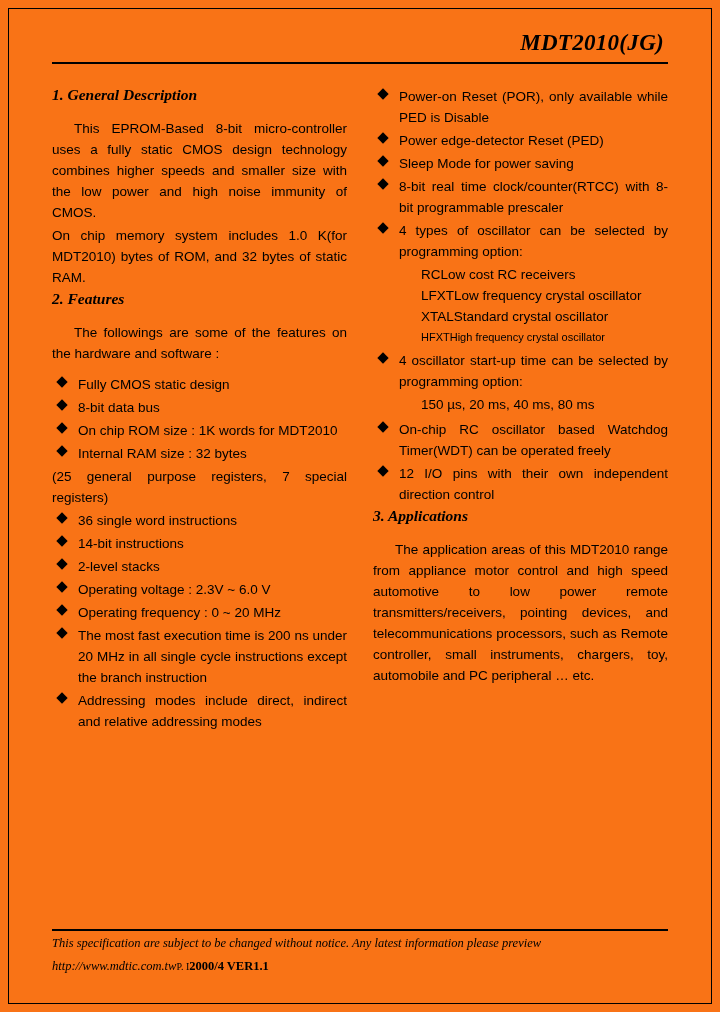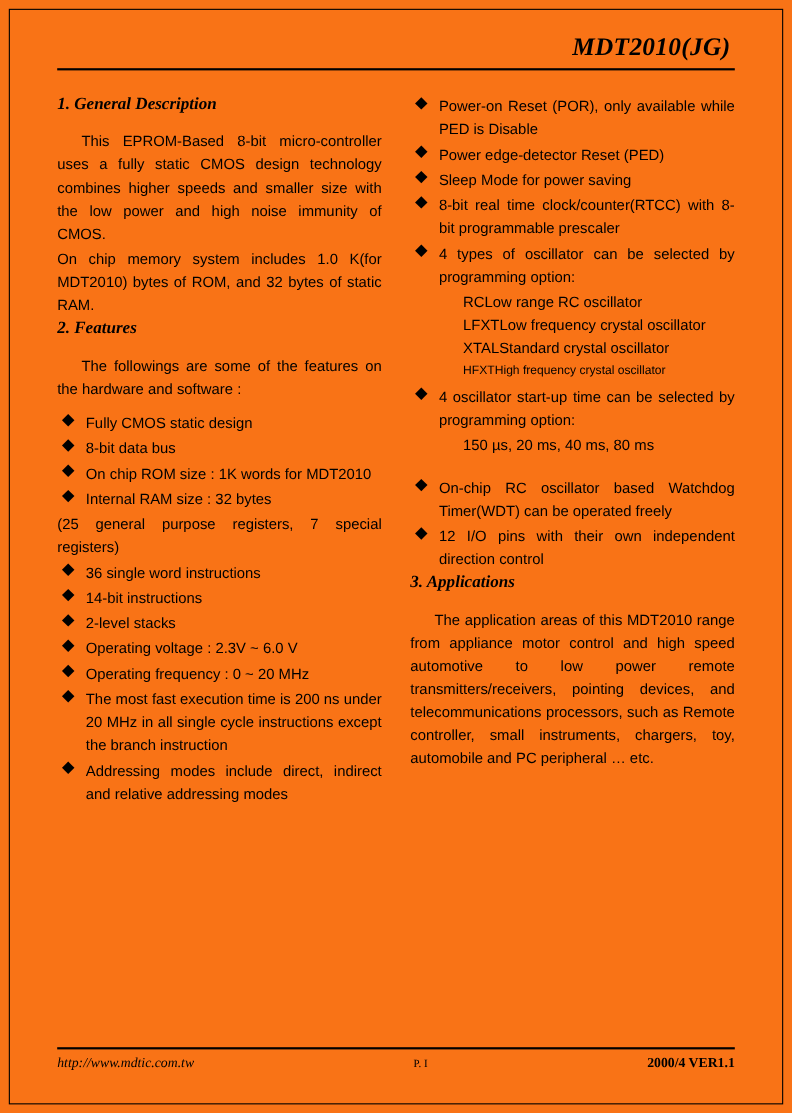--- a/index.html
+++ b/index.html
@@ -123,21 +123,20 @@
   }
   .footer-note {
     font-family: "Liberation Serif", serif;
     font-style: italic;
     font-size: 12.5px;
     color: #000;
     margin-bottom: 8px;
   }
   .footer-row {
     display: flex;
-    justify-content: space-between;
     align-items: baseline;
     font-family: "Liberation Serif", serif;
     font-size: 12.5px;
     color: #000;
   }
   .footer-url {
     font-style: italic;
   }
   .footer-page {
     font-weight: normal;
@@ -195,54 +194,55 @@
         <ul class="bullets" style="margin-top:0">
           <li><span class="dia"></span><span>Power-on Reset (POR), only available while PED is Disable</span></li>
           <li><span class="dia"></span><span>Power edge-detector Reset (PED)</span></li>
           <li><span class="dia"></span><span>Sleep Mode for power saving</span></li>
           <li><span class="dia"></span><span>8-bit real time clock/counter(RTCC) with 8-bit programmable prescaler</span></li>
           <li><span class="dia"></span><span>4 types of oscillator can be selected by programming option:</span></li>
         </ul>
 
         <div class="rcont">
           <div style="font-size:13.5px;line-height:21px;">
-            <span class="lbl">RC</span><span>Low range RC oscillator</span>
+            <span class="lbl">RC</span><span>Low cost RC receivers</span>
           </div>
           <div style="font-size:13.5px;line-height:21px;">
             <span class="lbl">LFXT</span><span>Low frequency crystal oscillator</span>
           </div>
           <div style="font-size:13.5px;line-height:21px;">
             <span class="lbl">XTAL</span><span>Standard crystal oscillator</span>
           </div>
           <div style="font-size:11px;line-height:21px;">
             <span class="lbl">HFXT</span><span>High frequency crystal oscillator</span>
           </div>
         </div>
 
         <ul class="bullets" style="margin-top:2px">
           <li><span class="dia"></span><span>4 oscillator start-up time can be selected by programming option:</span></li>
         </ul>
 
         <div class="rcont" style="font-size:13.5px;line-height:21px;">150 µs, 20 ms, 40 ms, 80 ms</div>
 
-        <ul class="bullets" style="margin-top:18px">
+        <ul class="bullets" style="margin-top:4px">
           <li><span class="dia"></span><span>On-chip RC oscillator based Watchdog Timer(WDT) can be operated freely</span></li>
           <li><span class="dia"></span><span>12 I/O pins with their own independent direction control</span></li>
         </ul>
 
         <h2 class="section section-spaced">3. Applications</h2>
 
         <p class="para indent">The application areas of this MDT2010 range from appliance motor control and high speed automotive to low power remote transmitters/receivers, pointing devices, and telecommunications processors, such as Remote controller, small instruments, chargers, toy, automobile and PC peripheral … etc.</p>
 
       </div>
     </div>
   </div>
 
   <div class="footer">
     <hr class="footer-rule">
+    <div class="footer-note">This specification are subject to be changed without notice. Any latest information    please preview</div>
     <div class="footer-row">
       <span class="footer-url">http://www.mdtic.com.tw</span>
       <span class="footer-page">P. I</span>
       <span class="footer-ver">2000/4   VER1.1</span>
     </div>
   </div>
 
 </div>
 
 </body></html>

